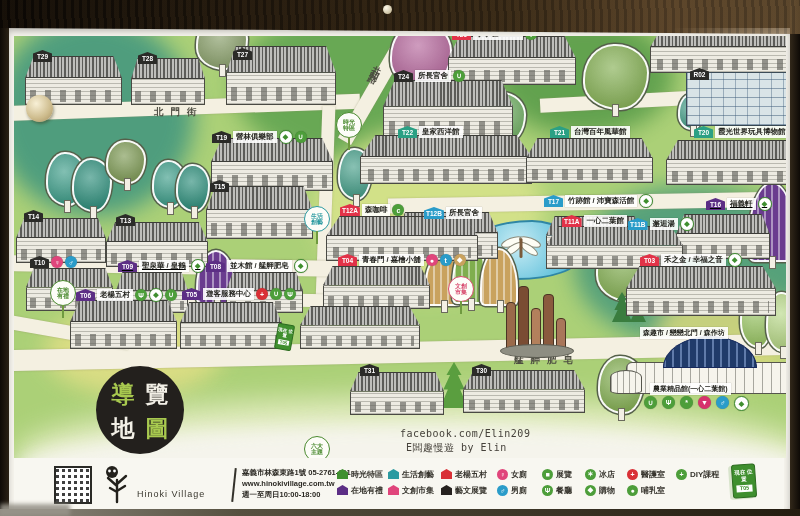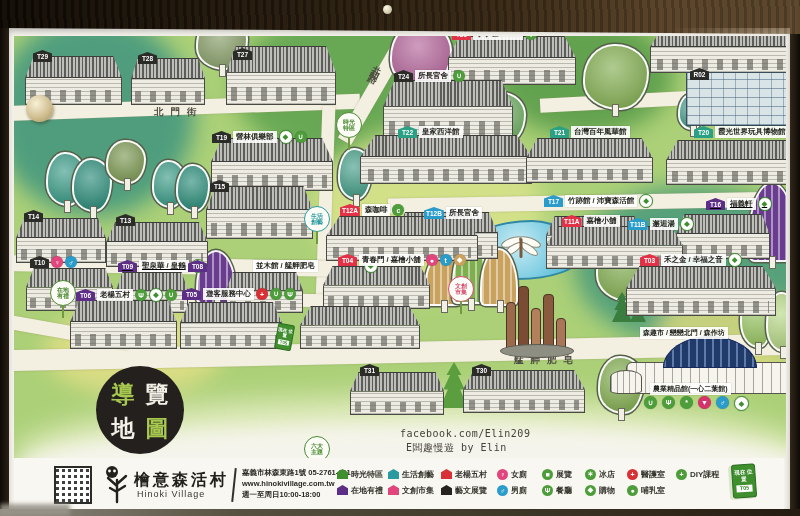--- a/index.html
+++ b/index.html
@@ -397,38 +397,38 @@
       <div class="mk" style="background: rgb(226, 50, 72);">T12A</div>
       <div class="nm">森咖啡</div>
       <div class="ic" style="background: rgb(77, 158, 58); color: rgb(255, 255, 255);">c</div>
     </div>
     <div class="lbl" style="left: 410px; top: 171px;">
       <div class="mk" style="background: rgb(42, 156, 201);">T12B</div>
       <div class="nm">所長官舍</div>
     </div>
     <div class="lbl" style="left: 548px; top: 179px;">
       <div class="mk" style="background: rgb(226, 50, 72);">T11A</div>
-      <div class="nm">嘉檜小舖</div>
+      <div class="nm">一心二葉館</div>
     </div>
     <div class="lbl" style="left: 614px; top: 181px;">
       <div class="mk" style="background: rgb(42, 156, 201);">T11B</div>
       <div class="nm">邂逅湯</div>
       <div class="ic" style="background: rgb(255, 255, 255); color: rgb(63, 143, 47); border: 1.5px solid rgb(63, 143, 47);">◆</div>
     </div>
     <div class="lbl" style="left: 16px; top: 220px;">
       <div class="mk" style="background: rgb(43, 43, 40);">T10</div>
       <div class="ic" style="background: rgb(224, 69, 123); color: rgb(255, 255, 255);">♀</div>
       <div class="ic" style="background: rgb(42, 156, 201); color: rgb(255, 255, 255);">♂</div>
     </div>
     <div class="lbl" style="left: 104px; top: 223px; text-decoration: underline;">
       <div class="mk" style="background: rgb(92, 46, 133);">T09</div>
       <div class="nm">聖泉華 / 皇鶴</div>
       <div class="ic" style="background: rgb(255, 255, 255); color: rgb(63, 143, 47); border: 1.5px solid rgb(63, 143, 47);">◆</div>
     </div>
-    <div class="lbl" style="left: 174px; top: 223px; gap: 44px;">
+    <div class="lbl" style="left: 192px; top: 223px;">
       <div class="mk" style="background: rgb(92, 46, 133);">T08</div>
       <div class="nm">並木館 / 艋舺肥皂</div>
       <div class="ic" style="background: rgb(255, 255, 255); color: rgb(63, 143, 47); border: 1.5px solid rgb(63, 143, 47);">◆</div>
     </div>
     <div class="lbl" style="left: 62px; top: 252px;">
       <div class="mk" style="background: rgb(92, 46, 133);">T06</div>
       <div class="nm">老楊五村</div>
       <div class="ic" style="background: rgb(77, 158, 58); color: rgb(255, 255, 255);">Ψ</div>
       <div class="ic" style="background: rgb(255, 255, 255); color: rgb(63, 143, 47); border: 1.5px solid rgb(63, 143, 47);">◆</div>
       <div class="ic" style="background: rgb(77, 158, 58); color: rgb(255, 255, 255);">∪</div>
@@ -466,21 +466,20 @@
   </div>
 
 <div class="abs" id="footer">
   <div class="abs" id="qr"></div>
   <svg class="abs" id="logo" viewBox="0 0 30 40">
     <circle cx="10" cy="8" r="6" fill="#23211c"></circle>
     <circle cx="7.5" cy="7" r="1.4" fill="#fff"></circle>
       <circle cx="12.5" cy="7" r="1.4" fill="#fff"></circle>
     <path d="M15 38 L15 16 M15 22 L6 14 M15 20 L24 12 M15 28 L8 24 M15 27 L23 22" stroke="#23211c" stroke-width="2.4" fill="none" stroke-linecap="round"></path>
   </svg>
-  <div class="abs" id="brand-name">檜意森活村</div>
   <div class="abs" id="brand-en">Hinoki Village</div>
   <div class="abs" id="divider"></div>
   <div class="abs" id="contact">
     <div>嘉義市林森東路1號 05-2761-601</div>
     <div>www.hinokivillage.com.tw</div>
     <div>週一至周日10:00-18:00</div>
   </div>
   <div class="abs" id="legend-items">
       <div class="lg-col" style="left: 323px; top: 10px;">
         <div class="lg-item">

